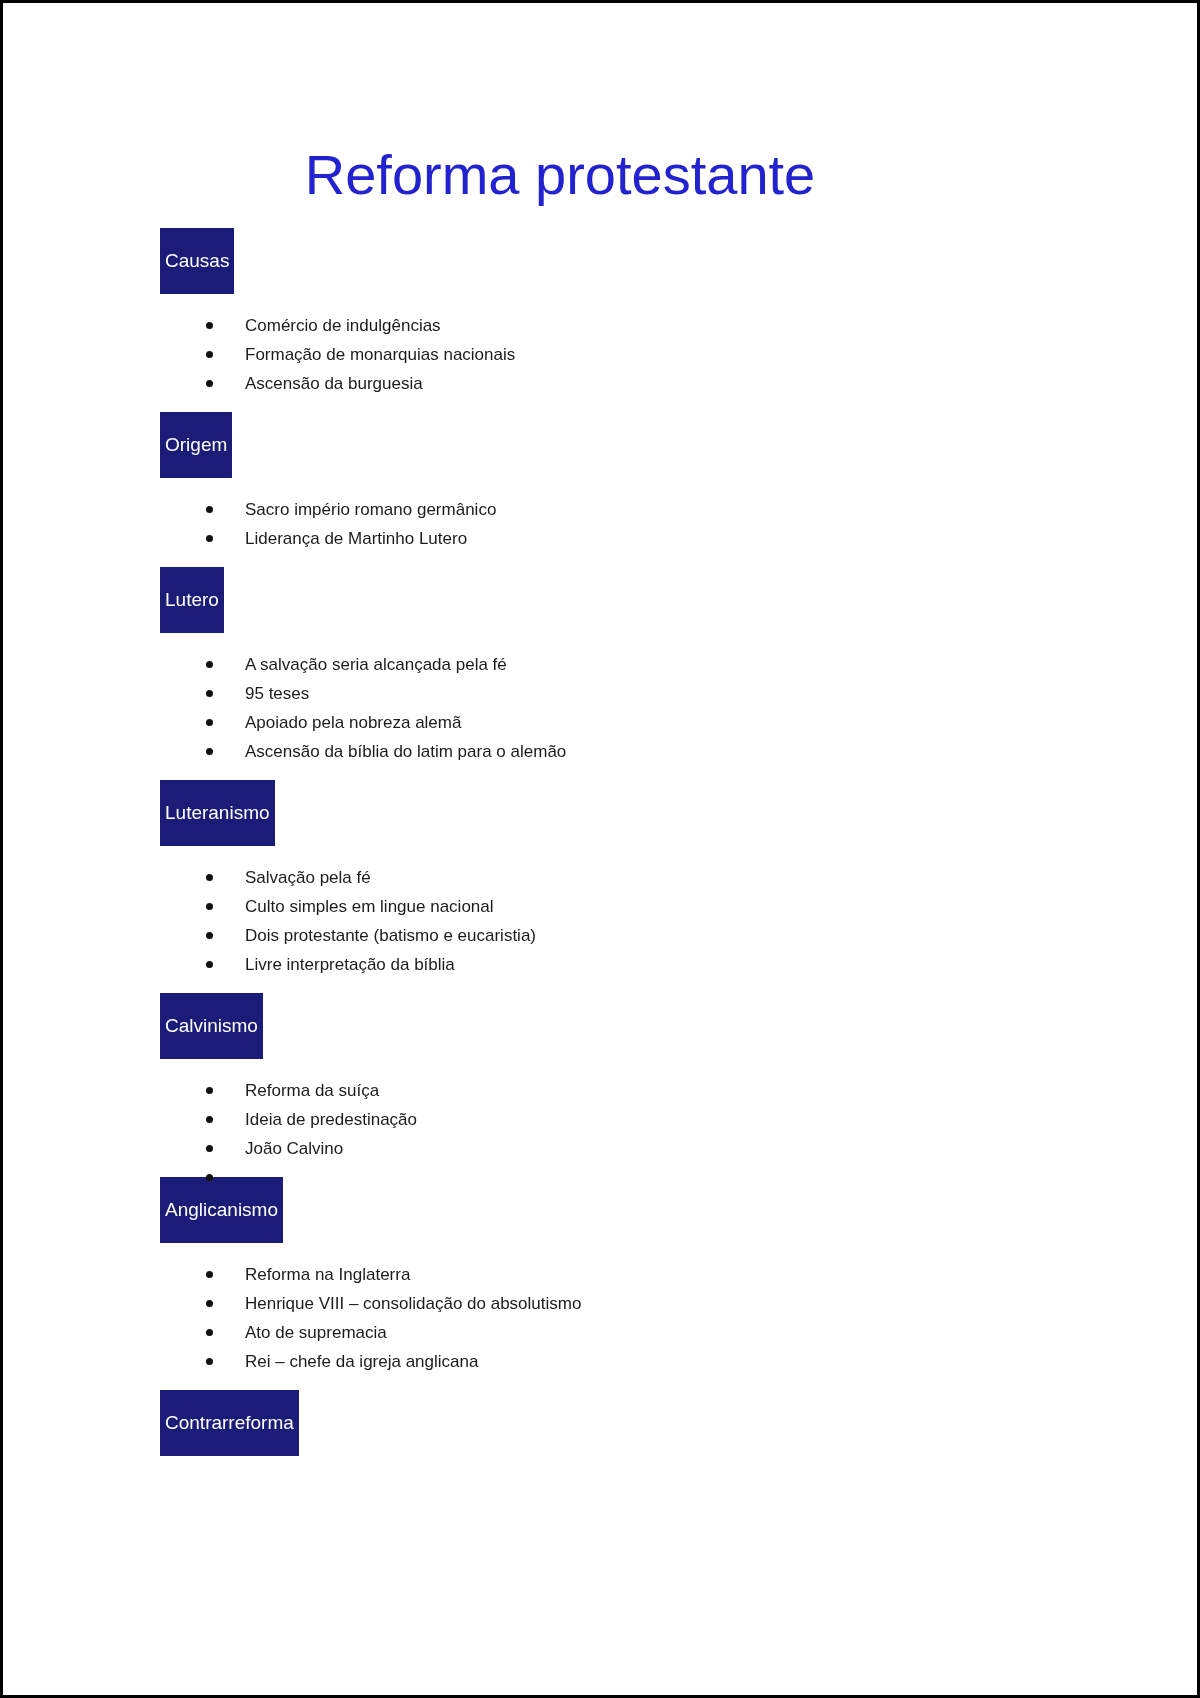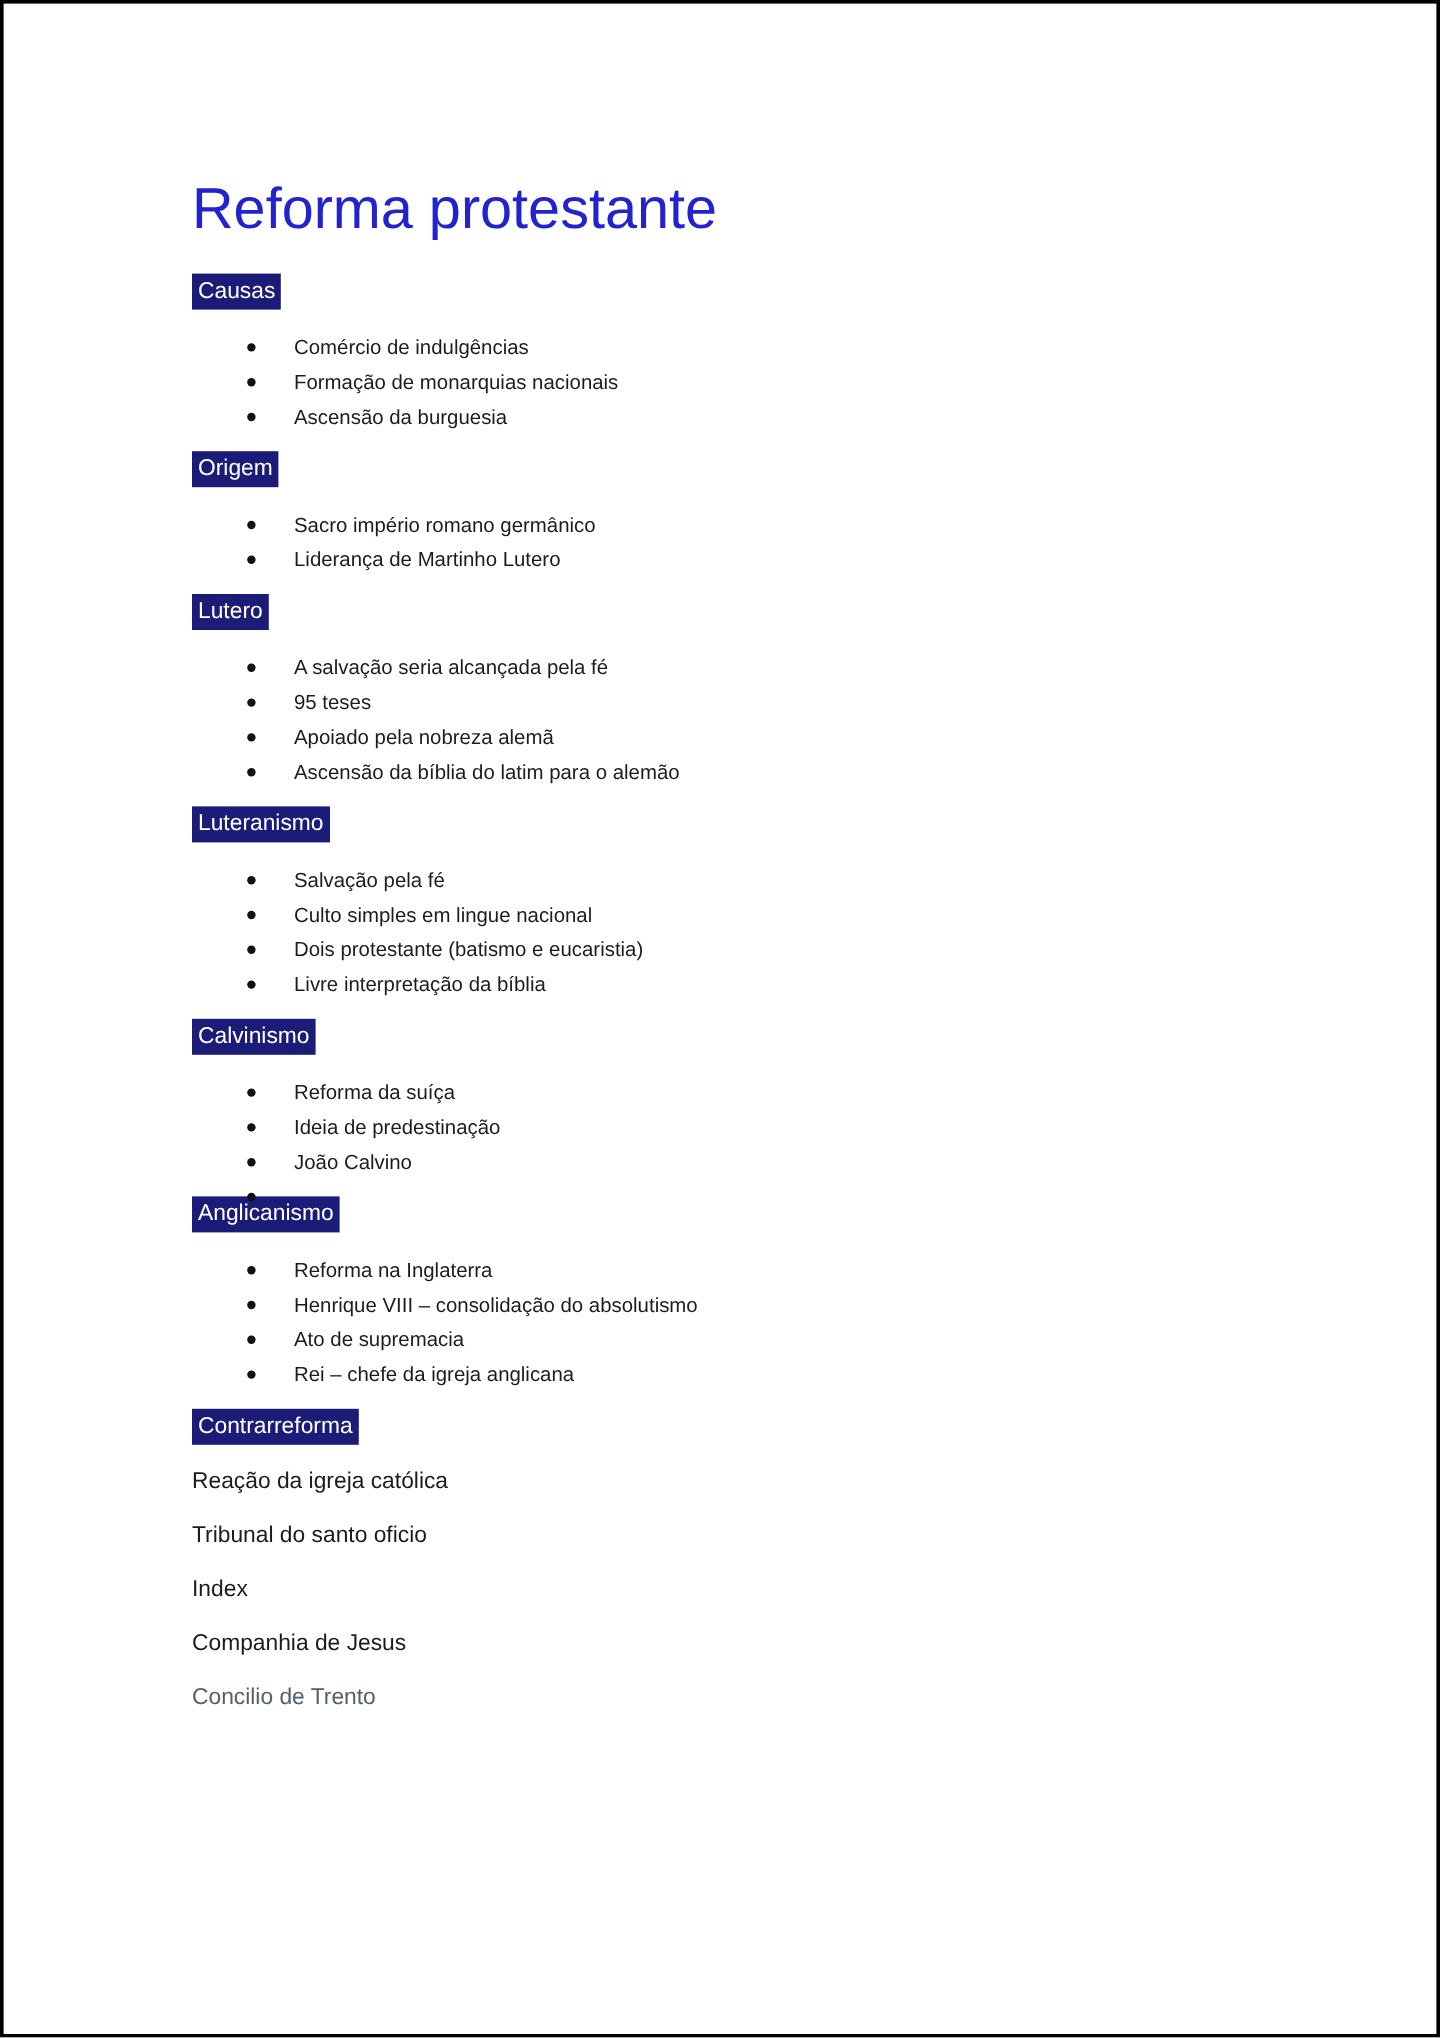--- a/index.html
+++ b/index.html
@@ -15,33 +15,34 @@
     border: 3px solid var(--page-border, #000000);
     overflow: hidden;
   }
   .content {
     margin-left: 157px;
     width: 800px;
   }
   .title {
     margin: 0;
     padding-top: 141px;
-    font-size: 48px;
+    font-size: 56px;
     line-height: 62px;
     font-weight: 400;
+    text-align: center;
     color: var(--title-color, #2222CE);
     letter-spacing: 0px;
   }
   .section { margin-top: 14px; }
   .section.first { margin-top: 22px; }
   .heading {
     display: inline-block;
     font-size: 19px;
     line-height: 24px;
-    padding: 3px 5px;
+    padding: 21px 5px;
     background: var(--heading-bg, #1B1B78);
     color: var(--heading-text, #ffffff);
   }
   ul.bullets {
     list-style: none;
     margin: 17px 0 0 0;
     padding: 0;
   }
   ul.bullets li {
     position: relative;
@@ -100,21 +101,14 @@
             <li><span class="bullet-dot"></span></li>
           </ul></div>
         <div class="section"><span class="heading">Anglicanismo</span><ul class="bullets">
             <li><span class="bullet-dot"></span><span>Reforma na Inglaterra</span></li>
             <li><span class="bullet-dot"></span><span>Henrique VIII – consolidação do absolutismo</span></li>
             <li><span class="bullet-dot"></span><span>Ato de supremacia</span></li>
             <li><span class="bullet-dot"></span><span>Rei – chefe da igreja anglicana</span></li>
           </ul></div>
         <div class="section"><span class="heading">Contrarreforma</span></div>
       </div>
-    <div id="paragraphs" class="paragraphs">
-        <p class="">Reação da igreja católica</p>
-        <p class="">Tribunal do santo oficio</p>
-        <p class="">Index</p>
-        <p class="">Companhia de Jesus</p>
-        <p class="muted">Concilio de Trento</p>
-      </div>
   </div>
 </div>
 
 </body></html>

